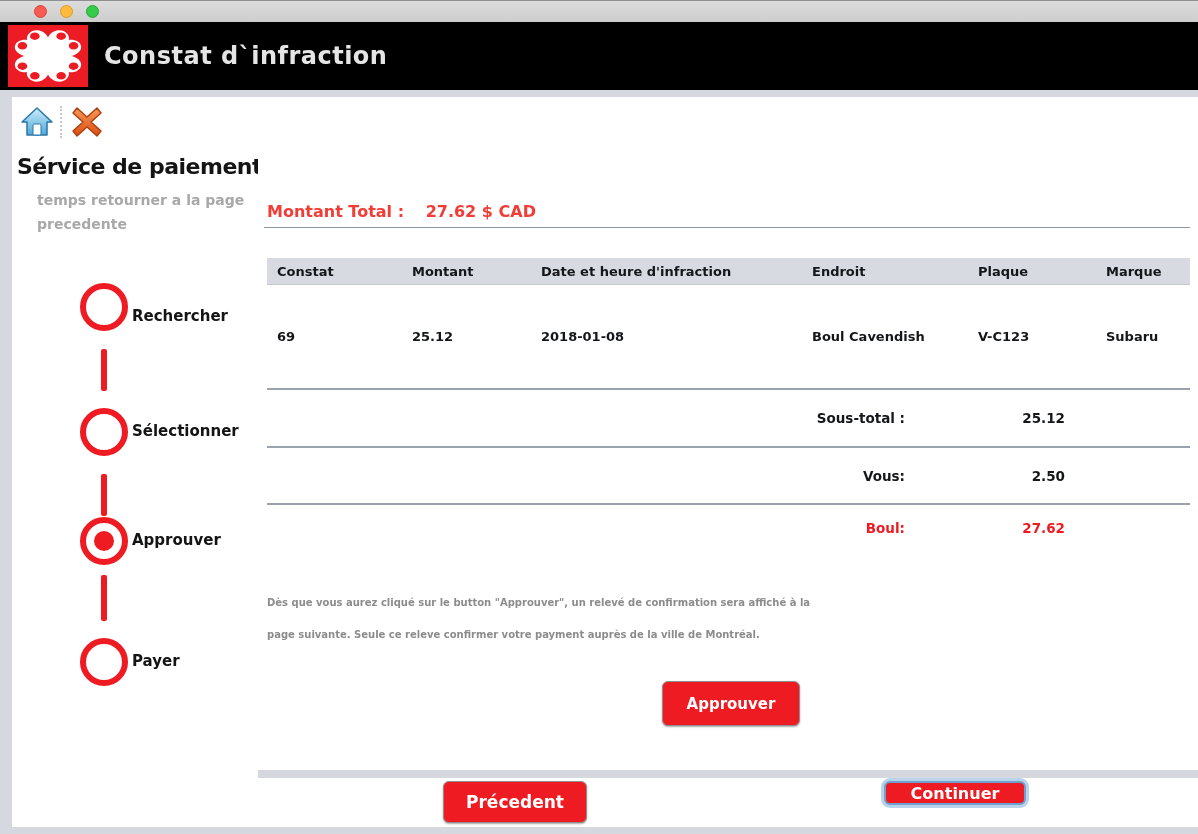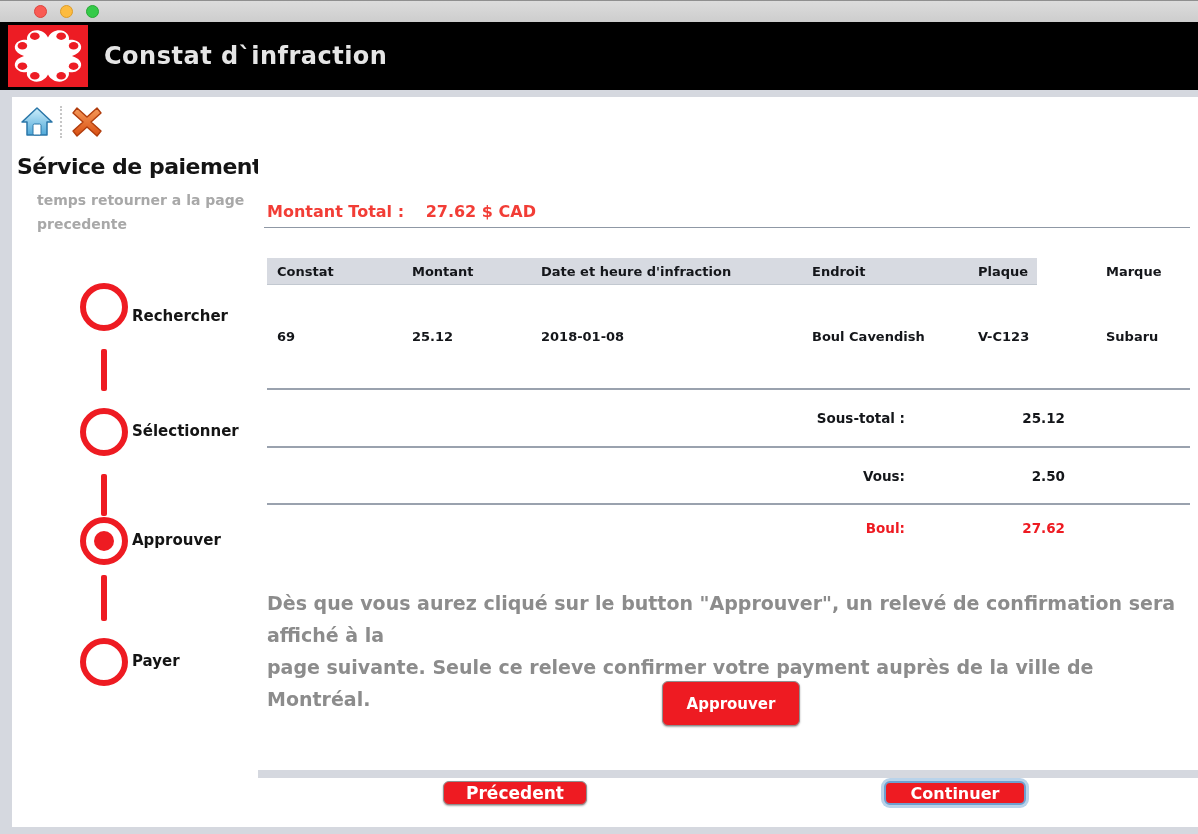--- a/index.html
+++ b/index.html
@@ -47,47 +47,47 @@
   .sc4 { top:541px; } .sl4 { top:555px; }
 
   
   .main { position:absolute; left:258px; top:97px; width:940px; height:673px; background:#fff; }
   .summary-heading { position:absolute; left:9px; top:63px; font-size:17px; font-weight:700; color:#111; }
   .montant-line { position:absolute; left:9px; top:105px; font-size:16px; font-weight:700; color:#f23d36; }
   .montant-line .val { margin-left:16px; }
   .sep-a { position:absolute; left:6px; top:130px; width:926px; border-top:1px solid #8f98a5; }
 
   .tgrid { display:grid; grid-template-columns:135px 129px 271px 166px 128px 1fr; }
-  .thead { position:absolute; left:9px; top:161px; width:770px; height:27px;
+  .thead { position:absolute; left:9px; top:161px; width:923px; height:27px;
     background:#d7dae1; align-items:center; border-bottom:1px solid #c2c8d0; }
   .thead .cell { font-size:13px; font-weight:700; color:#14161a; padding-left:10px; white-space:nowrap; }
   .trow { position:absolute; left:9px; top:188px; width:923px; height:105px;
     align-items:center; border-bottom:2px solid #9aa2ae; }
   .trow .cell { font-size:13px; font-weight:700; color:#14161a; padding-left:10px; white-space:nowrap; }
 
   .sum-row { position:absolute; left:9px; width:923px; display:flex; justify-content:flex-end;
     align-items:center; padding-right:125px; }
   .sum-row .lab { font-size:13.5px; font-weight:700; color:#14161a; }
   .sum-row .val { width:160px; text-align:right; font-size:13.5px; font-weight:700; color:#14161a; }
   .sr1 { top:293px; height:58px; border-bottom:2px solid #9aa2ae; }
   .sr2 { top:351px; height:57px; border-bottom:2px solid #9aa2ae; }
   .sr3 { top:408px; height:46px; }
   .sr3 .lab, .sr3 .val { color:#ee1b22; }
 
-  .approve-note { position:absolute; left:9px; top:490px; font-size:19px; font-weight:700;
+  .approve-note { position:absolute; left:9px; top:490px; font-size:10px; font-weight:700;
     color:#8c8c8c; line-height:32px; }
 
   .btn { background:#ee1b22; color:#fff; font-family:inherit; font-weight:700; text-align:center;
     border:1px solid #8f8f8f; border-radius:6px; cursor:pointer;
     box-shadow:0 1px 2px rgba(0,0,0,0.35); display:flex; align-items:center; justify-content:center; }
   .approve-btn { position:absolute; left:404px; top:584px; width:138px; height:45px; font-size:15px; }
 
   
   .footer { position:absolute; left:258px; top:778px; width:940px; height:49px; background:#fff; }
-  .prev-btn { position:absolute; left:185px; top:3px; width:144px; height:24px; font-size:17px; }
+  .prev-btn { position:absolute; left:185px; top:3px; width:144px; height:42px; font-size:17px; }
   .cont-btn { position:absolute; left:626px; top:3px; width:142px; height:24px; font-size:16px;
     border:2px solid #6fa0cf; box-shadow:0 0 0 3px #b9d3ea; }
 </style>
 </head>
 <body>
 
 <div class="window">
 
   <div class="titlebar">
     <span class="tl tl-close"></span>

